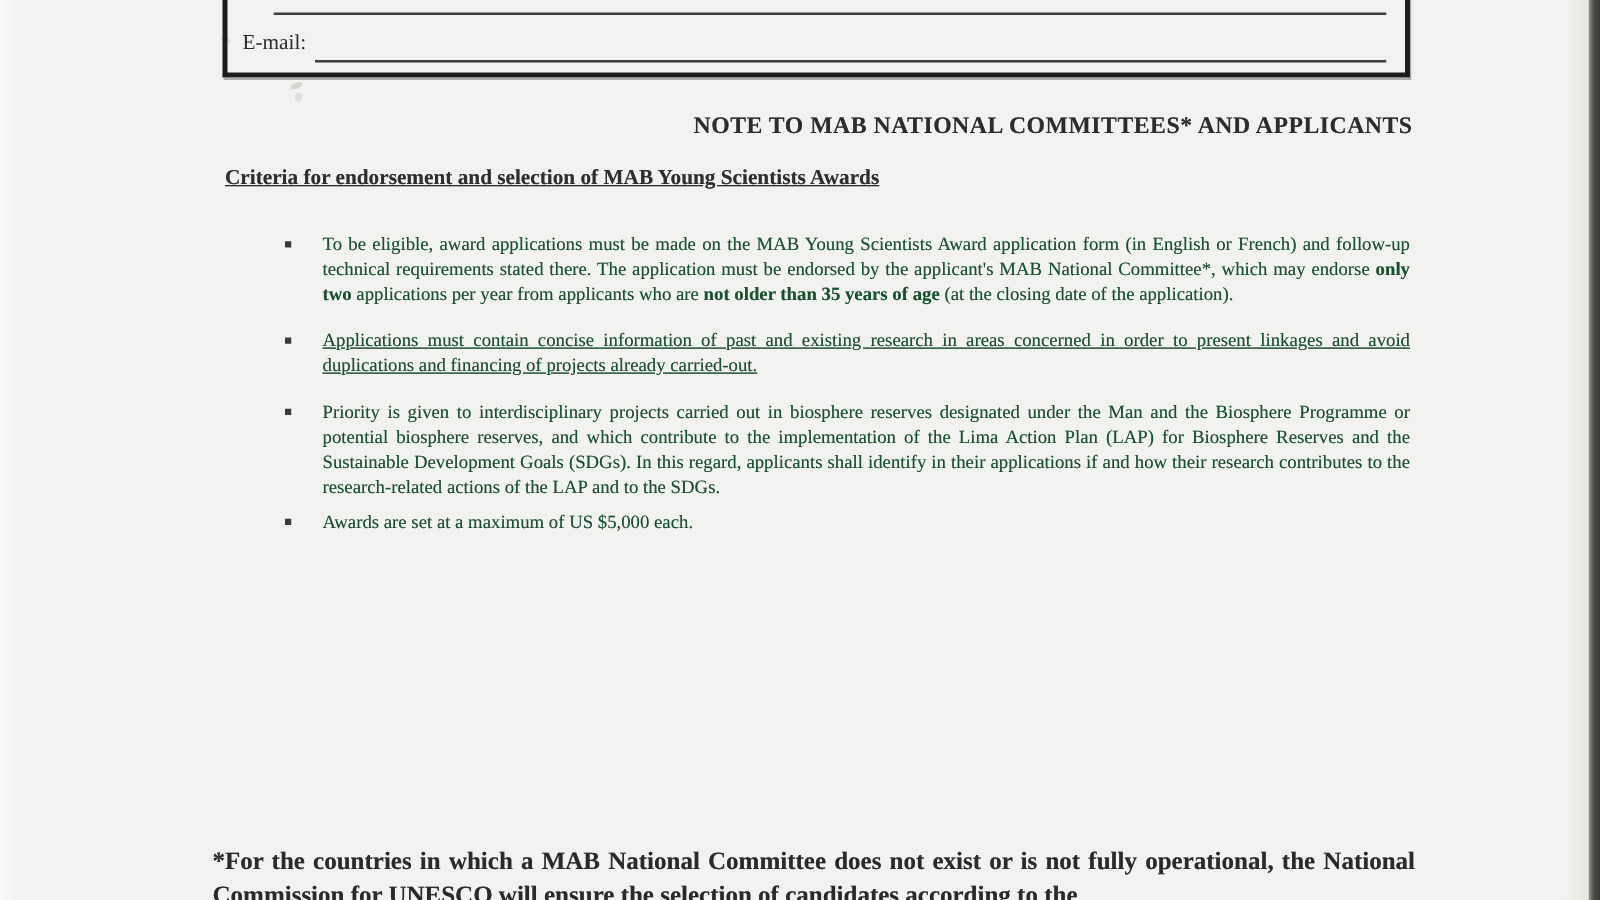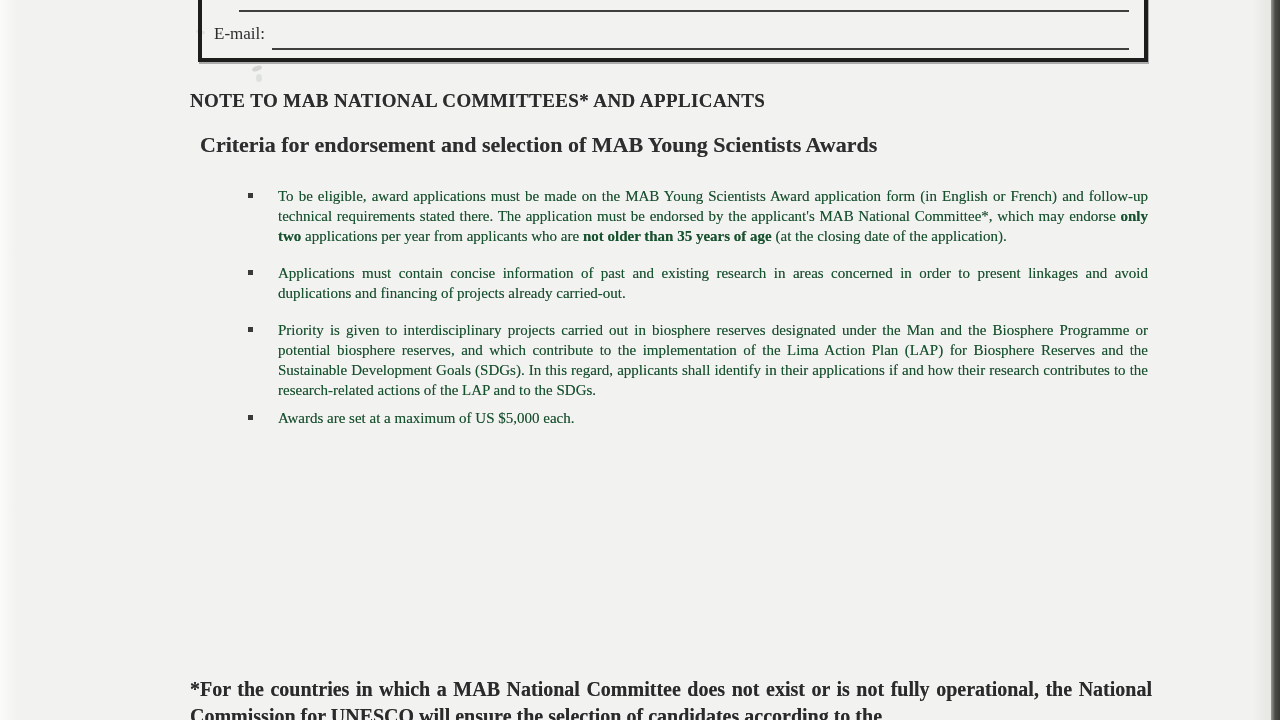--- a/index.html
+++ b/index.html
@@ -1,21 +1,21 @@
 <!DOCTYPE html>
 <html><head>
 <meta charset="utf-8">
 <style>
   html,body{margin:0;padding:0;}
   body{
     width:1280px;height:720px;overflow:hidden;position:relative;
     font-family:"Liberation Serif","DejaVu Serif",serif;
     background:linear-gradient(90deg,#fbfbf9 0px,#f2f3f1 16px,#f2f3f1 1252px,#e8e8e5 1266px);
   }
-  .page{position:absolute;inset:0;color:#313131;margin-left:20px;}
+  .page{position:absolute;inset:0;color:#313131;}
   .scan-edge-right{
     position:absolute;top:0;right:0;width:9px;height:720px;
     background:linear-gradient(90deg,#9a9a97 0%,#4a4a47 45%,#383836 100%);
   }
   .smudge{position:absolute;background:#b9bcb6;border-radius:50%;opacity:.55;}
   .smudge.s1{left:232px;top:66px;width:10px;height:5px;transform:rotate(-20deg);}
   .smudge.s2{left:236px;top:74px;width:6px;height:8px;opacity:.35;}
   .smudge.s3{left:176px;top:30px;width:9px;height:4px;opacity:.3;transform:rotate(15deg);}
 
   .form-box{
@@ -23,40 +23,41 @@
     box-sizing:border-box;border:4px solid #1d1d1b;
     box-shadow:1px 2px 0 rgba(40,40,40,.35);
   }
   .form-box .rule{position:absolute;border-bottom:2px solid #3f3f3d;height:0;}
   .rule-top{left:37px;top:56px;width:890px;}
   .email-row{position:absolute;left:12px;top:70px;font-size:17px;color:#2c2c2c;}
   .rule-email{left:70px;top:94px;width:857px;}
 
   .doc-title{
     position:absolute;left:170px;top:90px;width:960px;margin:0;
-    text-align:left;font-size:19px;font-weight:bold;color:#2c2c2c;
+    text-align:right;font-size:19px;font-weight:bold;color:#2c2c2c;
     letter-spacing:.4px;text-shadow:0 0 .5px rgba(44,44,44,.55);
   }
   .criteria-heading{
     position:absolute;left:180px;top:132px;margin:0;
-    font-size:22px;font-weight:bold;color:#2e2e2e;
+    font-size:17px;font-weight:bold;color:#2e2e2e;
     text-shadow:0 0 .5px rgba(46,46,46,.5);
+    text-decoration:underline;
   }
 
   ul.bullets{
     position:absolute;left:258px;top:186px;width:870px;margin:0;padding:0;
     list-style:none;font-size:15px;line-height:20px;color:#14532d;
     text-shadow:0 0 .4px rgba(51,51,51,.5);
   }
   ul.bullets li{position:relative;text-align:justify;}
   ul.bullets li::before{
     content:"";position:absolute;left:-30px;top:7px;width:5px;height:5px;background:#3a3a3a;
   }
   ul.bullets li:nth-child(1){margin-bottom:17px;}
-  ul.bullets li:nth-child(2){margin-bottom:17px;}
+  ul.bullets li:nth-child(2){margin-bottom:17px;text-decoration:underline;}
   ul.bullets li:nth-child(3){margin-bottom:8px;font-family:Liberation Serif, serif;}
   ul.bullets li:nth-child(4){margin-bottom:15px;}
   ul.bullets li:nth-child(5){margin-bottom:20px;}
   ul.bullets li:nth-child(6){margin-bottom:24px;}
   ul.bullets li:nth-child(7){margin-bottom:18px;}
   ul.bullets li b{font-weight:bold;}
 
   .footnote{
     position:absolute;left:170px;top:676px;width:962px;margin:0;
     font-size:20px;font-weight:bold;line-height:27px;color:#2a2a2a;

